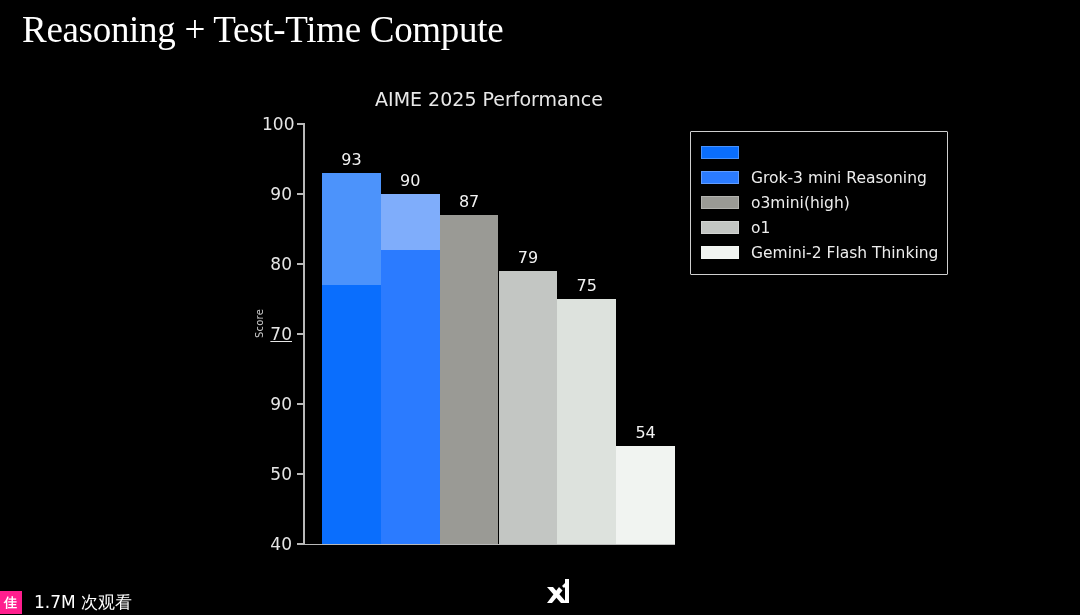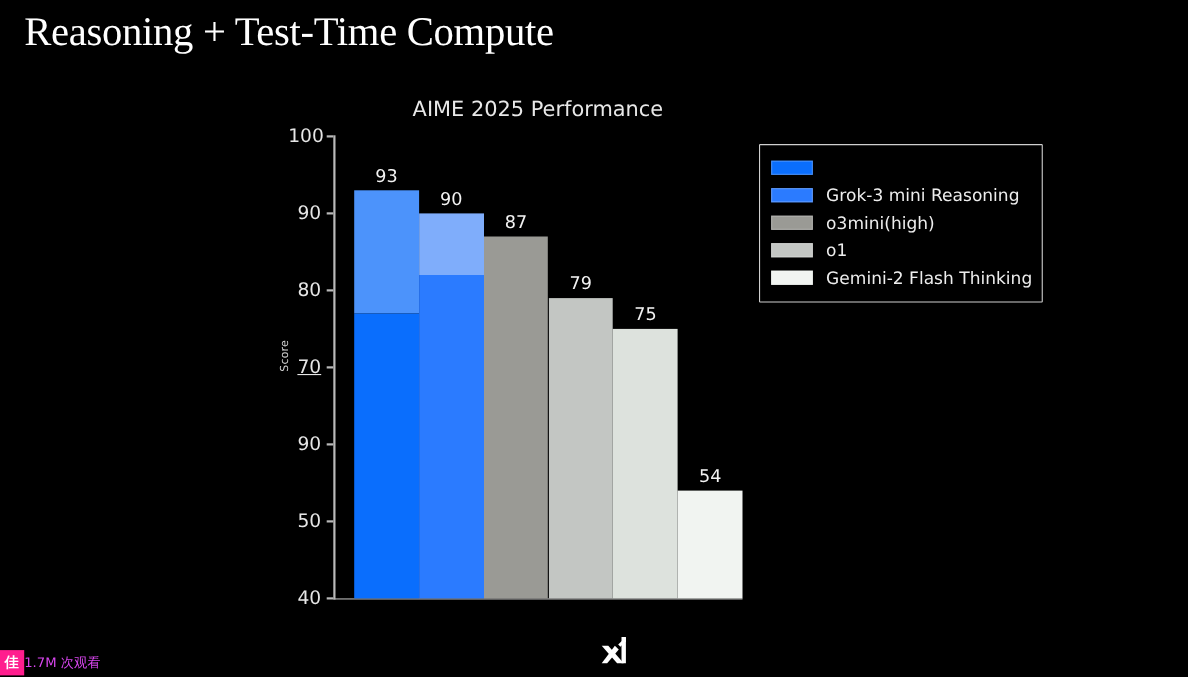--- a/index.html
+++ b/index.html
@@ -177,22 +177,23 @@
     background: #ff1e8e;
     color: #ffffff;
     font-size: 13px;
     line-height: 1;
     padding: 5px 5px 5px 4px;
     font-family: "DejaVu Sans", sans-serif;
     font-weight: 700;
     margin-left: 0px;
   }
   #footer-views {
-    color: #d946ef;
-    font-size: 12px;
+    color: #ffffff;
+    font-size: 17px;
+    margin-left: 12px;
     font-family: "DejaVu Sans", sans-serif;
     white-space: nowrap;
   }
 </style>
 </head>
 <body>
 
 <div id="slide-title">Reasoning + Test-Time Compute</div>
 
 <div id="chart-area">

